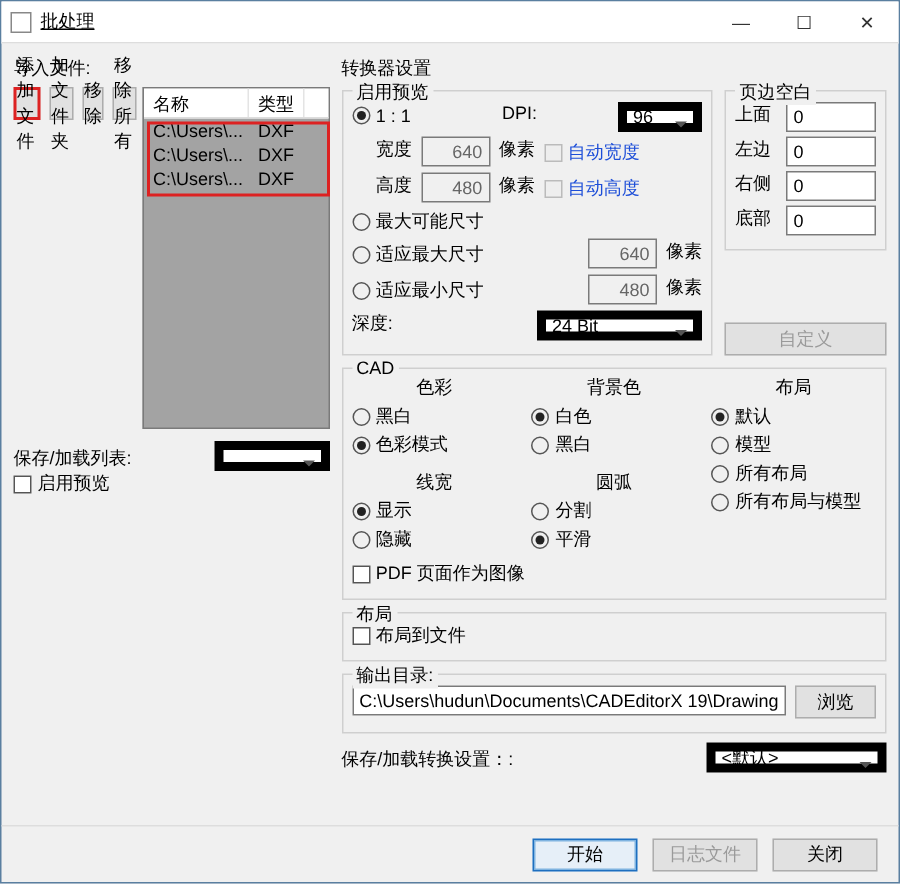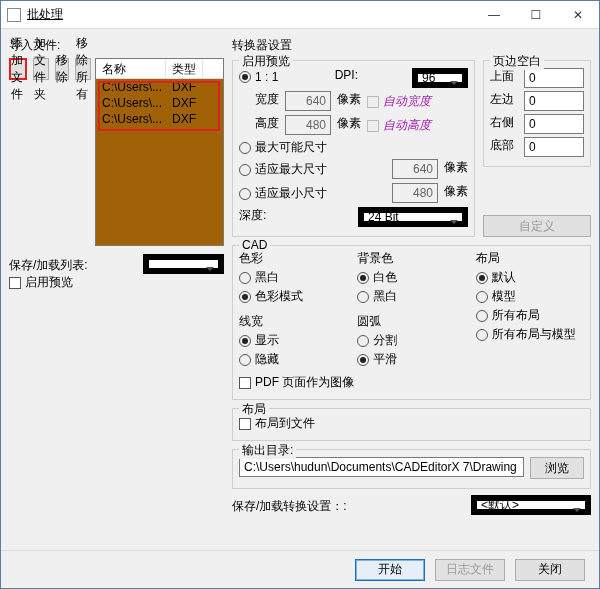--- a/index.html
+++ b/index.html
@@ -10,39 +10,39 @@
   .titlebar .title { flex: 1; text-decoration: underline; }
   .winbtn { width: 42px; height: 27px; display: flex; align-items: center; justify-content: center; color: #333; }
   .body { flex: 1; display: flex; padding: 6px 8px 0 8px; gap: 8px; overflow: hidden; }
   .left { width: 215px; display: flex; flex-direction: column; }
   .right { flex: 1; display: flex; flex-direction: column; }
   .label { margin: 2px 0 4px 0; }
   .btn { background: #e1e1e1; border: 1px solid #adadad; height: 22px; display: flex; align-items: center; justify-content: center; cursor: default; }
   .btn.sel { border: 2px solid #d22; }
   .leftbtns { width: 82px; display: flex; flex-direction: row; gap: 6px; }
   .filearea { display: flex; gap: 4px; }
-  .filelist { flex: 1; background: #a16207; border: 1px solid #7a7a7a; height: 188px; position: relative; }
+  .filelist { flex: 1; background: #a3a3a3; border: 1px solid #7a7a7a; height: 228px; position: relative; }
   .listhdr { display: flex; background: #fff; border-bottom: 1px solid #ddd; height: 20px; }
   .listhdr div { padding: 2px 6px; border-right: 1px solid #e4e4e4; }
   .listrow { display: flex; padding: 1px 0; }
   .listrow div:first-child { width: 70px; padding-left: 6px; overflow: hidden; white-space: nowrap; }
   .listrow div:last-child { padding-left: 6px; }
   .redbox { position: absolute; border: 2px solid #d22; pointer-events: none; }
   .formrow { display: flex; align-items: flex-end; margin-top: 8px; gap: 4px; }
   .select { background: #fff; border: 6px solid #000000; height: 20px; display: flex; align-items: center; padding: 0 4px; flex: 1; position: relative; margin-left: 48px; }
   .select::after { content: ""; position: absolute; right: 4px; top: 7px; border: 4px solid transparent; border-top-color: #555; }
   .input { background: #fff; border: 1px solid #7a7a7a; height: 20px; padding: 0 4px; display: flex; align-items: center; }
   .group { border: 1px solid #cfcfcf; margin-top: 2px; padding: 4px 6px 6px 6px; position: relative; }
   .group > .gt { position: absolute; top: -8px; left: 6px; background: #f0f0f0; padding: 0 3px; }
   .radio, .chk { display: flex; align-items: center; gap: 4px; margin: 2px 0; }
   .radio .dot { width: 12px; height: 12px; border: 1px solid #555; border-radius: 50%; display: flex; align-items: center; justify-content: center; }
   .radio.on .dot::after { content: ""; width: 6px; height: 6px; background: #222; border-radius: 50%; }
   .chk .box { width: 12px; height: 12px; border: 1px solid #555; background: #fff; }
   .chk.dis .box { background: #eee; border-color: #bbb; }
-  .chk.dis { color: #a21caf; font-style: italic; }
+  .chk.dis { color: #1d4ed8; }
   .ro { background: #f0f0f0 !important; color: #666; }
   .cols { display: flex; gap: 10px; }
   .col { flex: 1; }
   .bottom { height: 38px; border-top: 1px solid #ddd; display: flex; justify-content: flex-end; align-items: center; gap: 10px; padding-right: 14px; padding-left: 32px; }
   .bottom .btn { width: 70px; }
   .btn.primary { border: 1px solid #1e6fbf; background: #e6eff8; color: #000; box-shadow: inset 0 0 0 1px #7fb3e0; }
   .btn.dis { color: #9a9a9a; }
   .mrow { display:flex; align-items:flex-start; gap:6px; margin:3px 0; }
 </style>
 </head>
@@ -184,21 +184,21 @@
             <div class="mrow">
                 <span style="width:28px">底部</span>
                 <div class="input" style="flex:1">0</div>
               </div>
           </div>
           <div style="flex:1"></div>
           <div class="btn dis" style="margin-top:6px">自定义</div>
         </div>
       </div>
 
-      <div class="group" style="margin-top:8px;">
+      <div class="group" style="margin-top:8px;text-align:center;">
         <div class="gt">CAD</div>
         <div class="cols">
           <div class="col">
             <div>色彩</div>
             <div class="radio">
                 <div class="dot"></div>
                 <span>黑白</span>
               </div>
             <div class="radio on">
                 <div class="dot"></div>
@@ -266,21 +266,21 @@
         <div class="gt">布局</div>
         <div class="chk">
             <div class="box"></div>
             <span>布局到文件</span>
           </div>
       </div>
 
       <div class="group" style="margin-top:8px;">
         <div class="gt">输出目录:</div>
         <div class="mrow">
-          <div class="input" style="flex:1;overflow:hidden;white-space:nowrap">C:\Users\hudun\Documents\CADEditorX 7\Drawing</div>
+          <div class="input" style="flex:1;overflow:hidden;white-space:nowrap">C:\Users\hudun\Documents\CADEditorX 19\Drawing</div>
           <div class="btn" style="width:54px">浏览</div>
         </div>
       </div>
 
       <div class="formrow" style="margin-top:6px">
         <span>保存/加载转换设置：:</span>
         <div style="flex:1"></div>
         <div class="select" style="width:120px;flex:none">
             <span>&lt;默认&gt;</span>
           </div>

